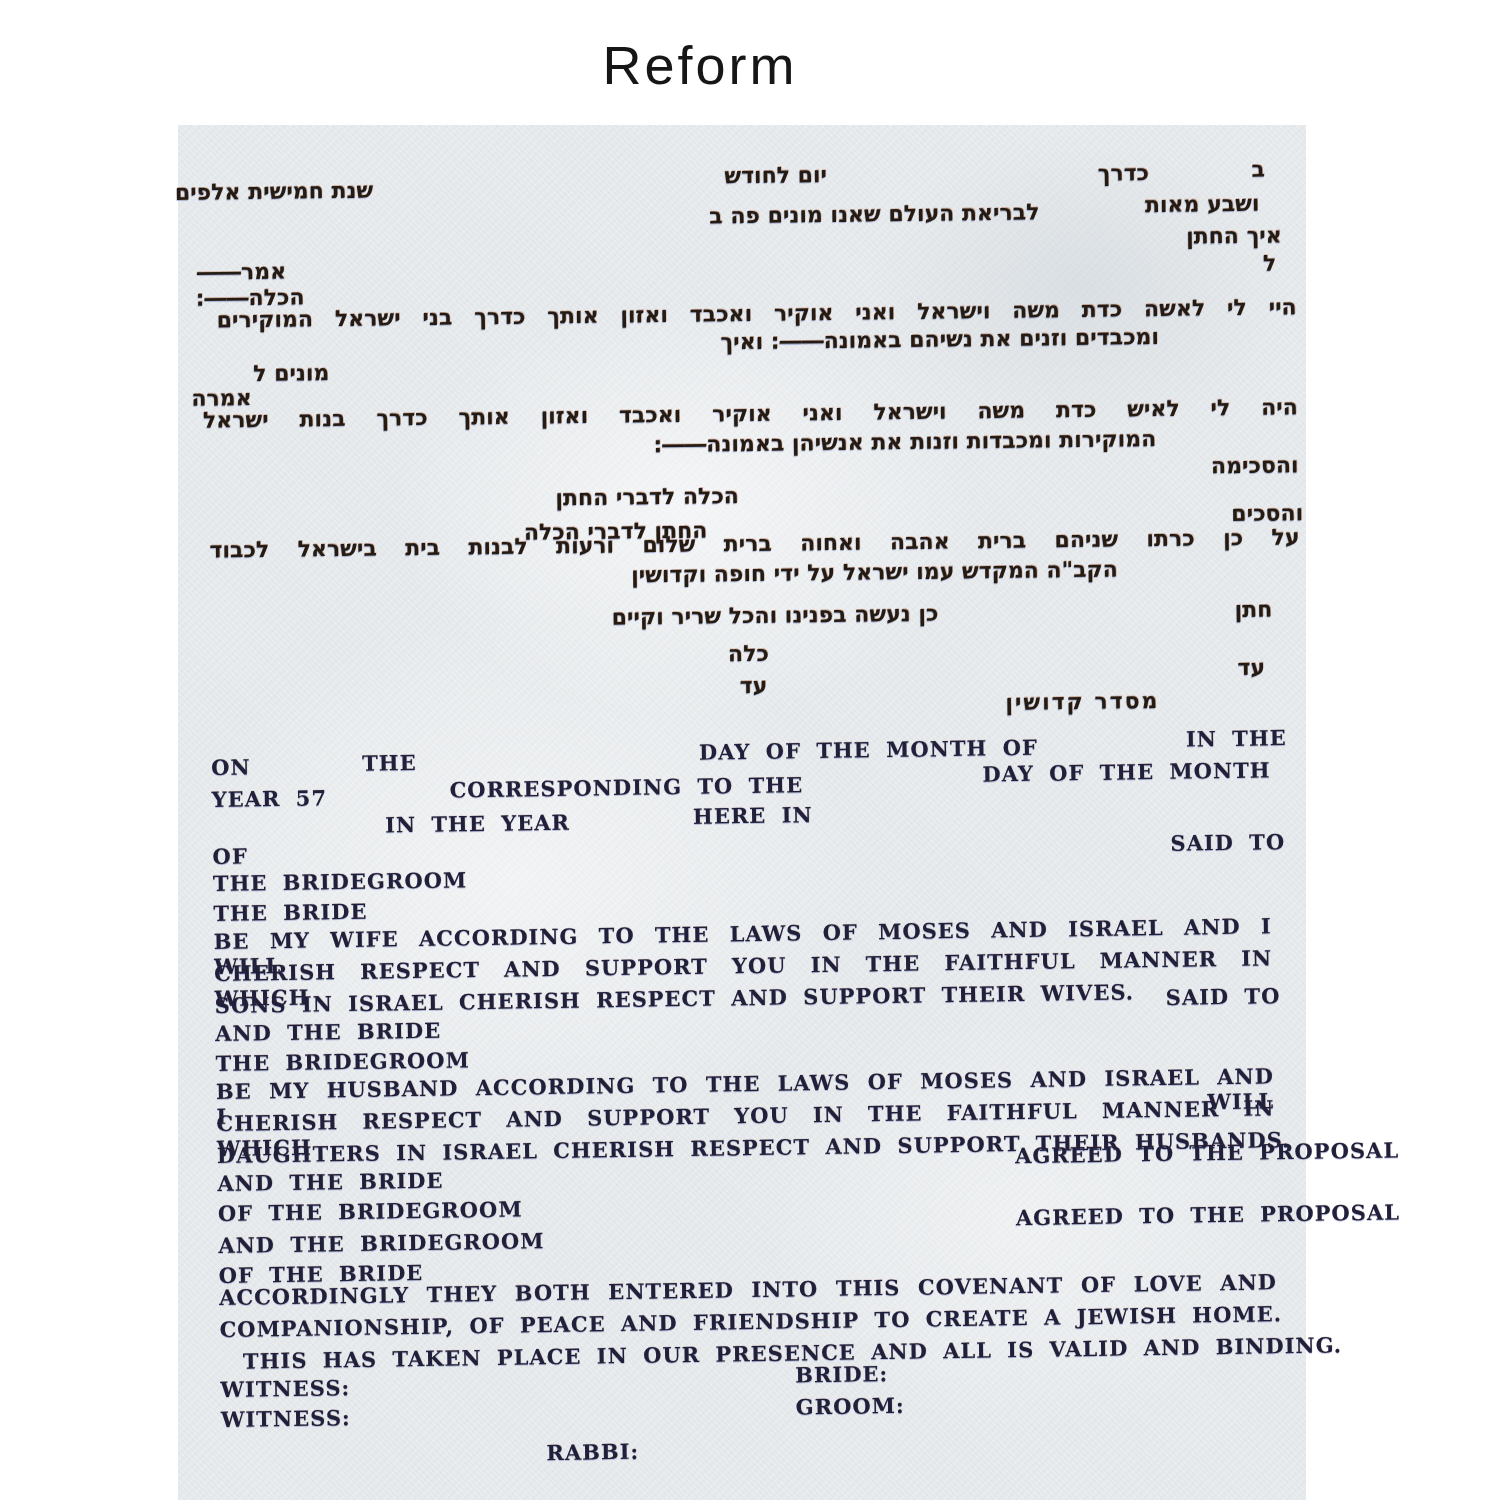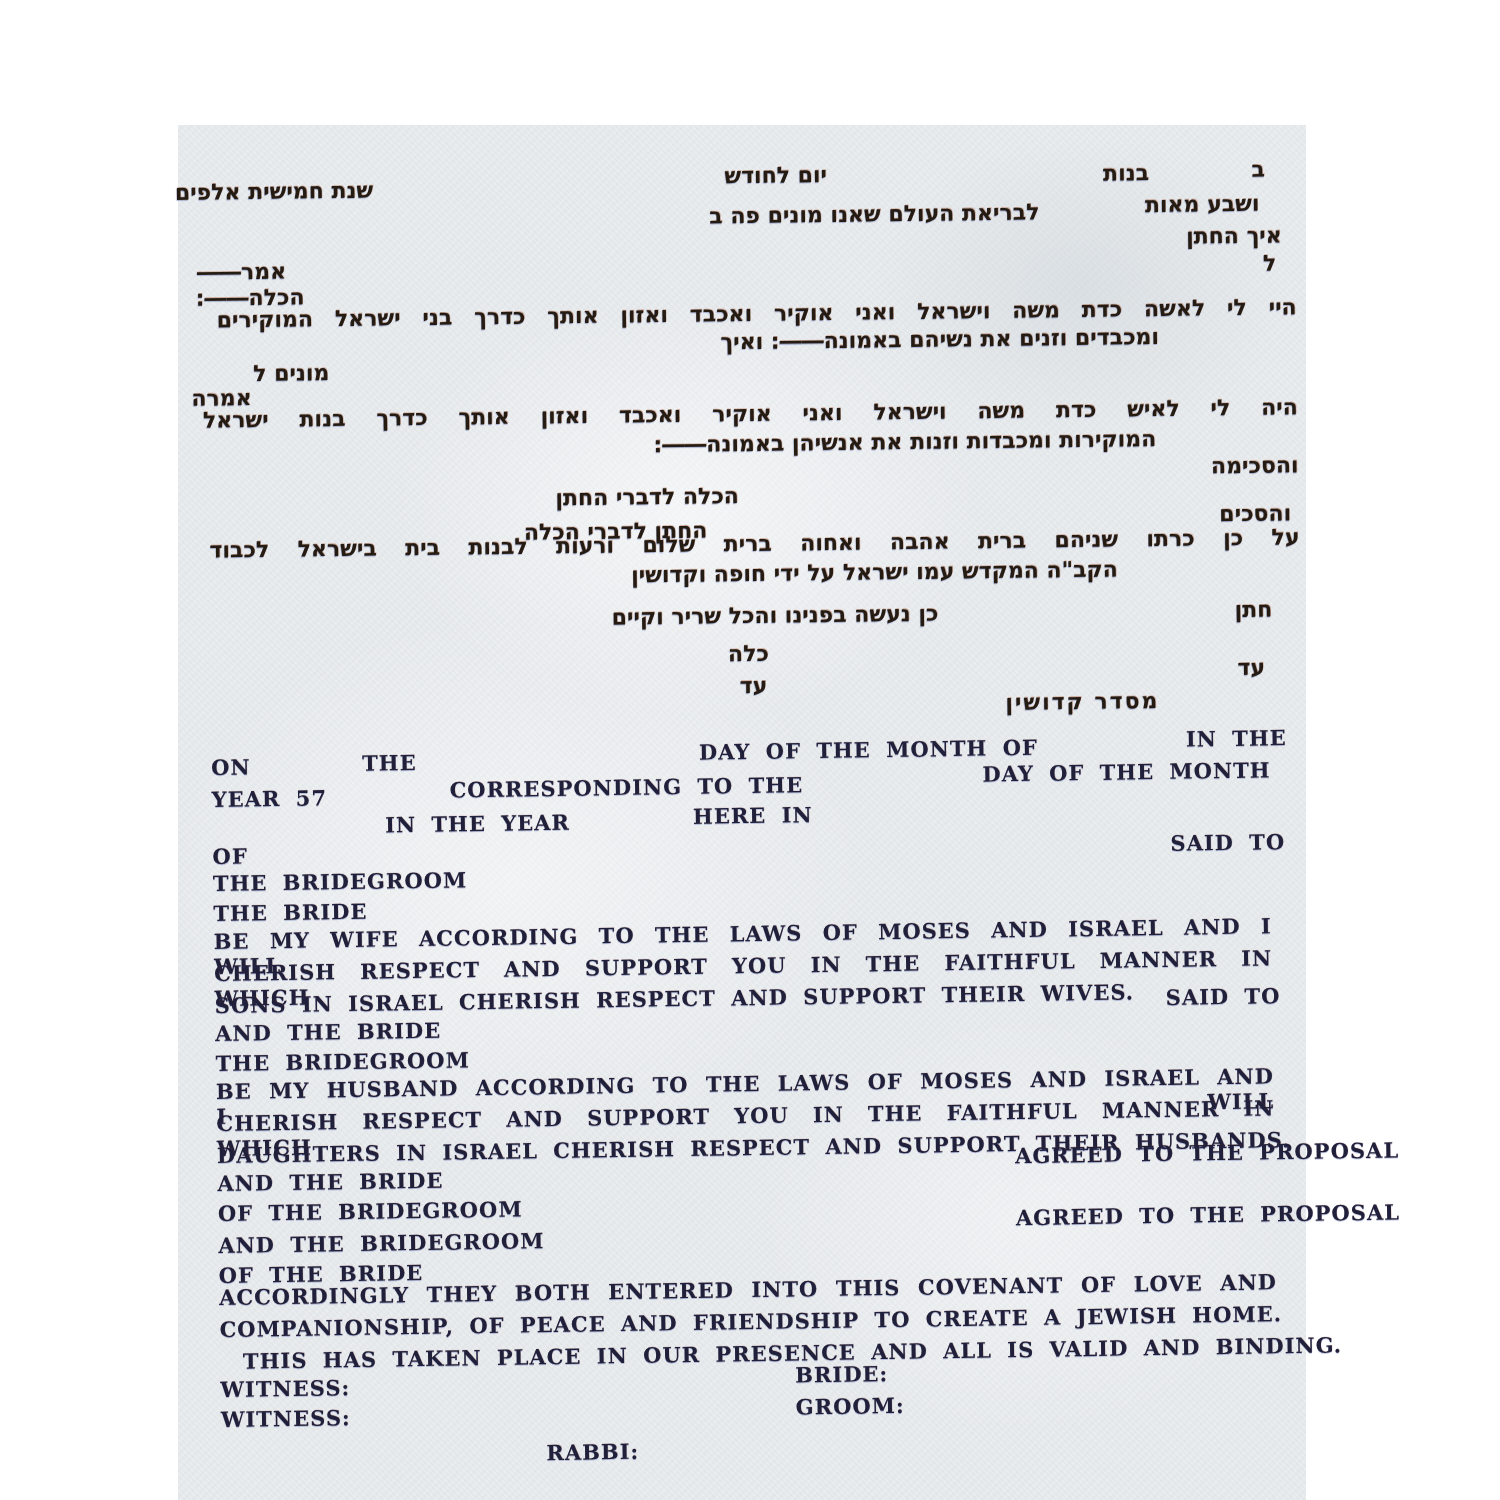--- a/index.html
+++ b/index.html
@@ -33,43 +33,44 @@
       font-family:"DejaVu Serif",serif;font-weight:bold;font-size:21px;line-height:25px;
       letter-spacing:1px;word-spacing:7px;color:#20203a;
       text-shadow:0 1px 0.6px rgba(60,80,170,.30), 0.5px -0.5px 0 rgba(150,60,40,.22);}
   .el.just{white-space:normal;text-align:justify;text-align-last:justify;}
 </style>
 </head>
 <body>
 
 <div id="canvas">
 
+  <div class="page-title">Reform</div>
 
   <div class="paper">
 
     <div class="layer hebrew-layer">
       <div class="hl" style="right:38px;top:44px">ב</div>
-      <div class="hl" style="right:154px;top:46px">בנות</div>
+      <div class="hl" style="right:154px;top:46px">כדרך</div>
       <div class="hl" style="right:476px;top:44px">יום לחודש</div>
       <div class="hl" style="right:930px;top:54px">שנת חמישית אלפים</div>
       <div class="hl" style="right:44px;top:78px">ושבע מאות</div>
       <div class="hl" style="right:264px;top:84px">לבריאת העולם שאנו מונים פה ב</div>
       <div class="hl" style="right:22px;top:110px">איך החתן</div>
       <div class="hl" style="right:28px;top:138px">ל</div>
       <div class="hl" style="right:1018px;top:134px">אמר――</div>
       <div class="hl" style="right:1000px;top:160px">הכלה――:</div>
       <div class="hl just" style="right:8px;top:182px;width:1080px">היי לי לאשה כדת משה וישראל ואני אוקיר ואכבד ואזון אותך כדרך בני ישראל המוקירים</div>
       <div class="hl" style="right:146px;top:210px">ומכבדים וזנים את נשיהם באמונה――: ואיך</div>
       <div class="hl" style="right:976px;top:236px">מונים ל</div>
       <div class="hl" style="right:1054px;top:260px">אמרה</div>
       <div class="hl just" style="right:8px;top:282px;width:1095px">היה לי לאיש כדת משה וישראל ואני אוקיר ואכבד ואזון אותך כדרך בנות ישראל</div>
       <div class="hl" style="right:150px;top:312px">המוקירות ומכבדות וזנות את אנשיהן באמונה――:</div>
       <div class="hl" style="right:8px;top:340px">והסכימה</div>
       <div class="hl" style="right:568px;top:364px">הכלה לדברי החתן</div>
-      <div class="hl" style="right:16px;top:388px">והסכים</div>
+      <div class="hl" style="right:4px;top:388px">והסכים</div>
       <div class="hl" style="right:600px;top:398px">החתן לדברי הכלה</div>
       <div class="hl just" style="right:8px;top:412px;width:1090px">על כן כרתו שניהם ברית אהבה ואחוה ברית שלום ורעות לבנות בית בישראל לכבוד</div>
       <div class="hl" style="right:190px;top:442px">הקב"ה המקדש עמו ישראל על ידי חופה וקדושין</div>
       <div class="hl" style="right:370px;top:484px">כן נעשה בפנינו והכל שריר וקיים</div>
       <div class="hl" style="right:36px;top:484px">חתן</div>
       <div class="hl" style="right:540px;top:522px">כלה</div>
       <div class="hl" style="right:44px;top:542px">עד</div>
       <div class="hl" style="right:542px;top:554px">עד</div>
       <div class="hl" style="right:150px;top:574px;letter-spacing:2px">מסדר קדושין</div>
     </div>

